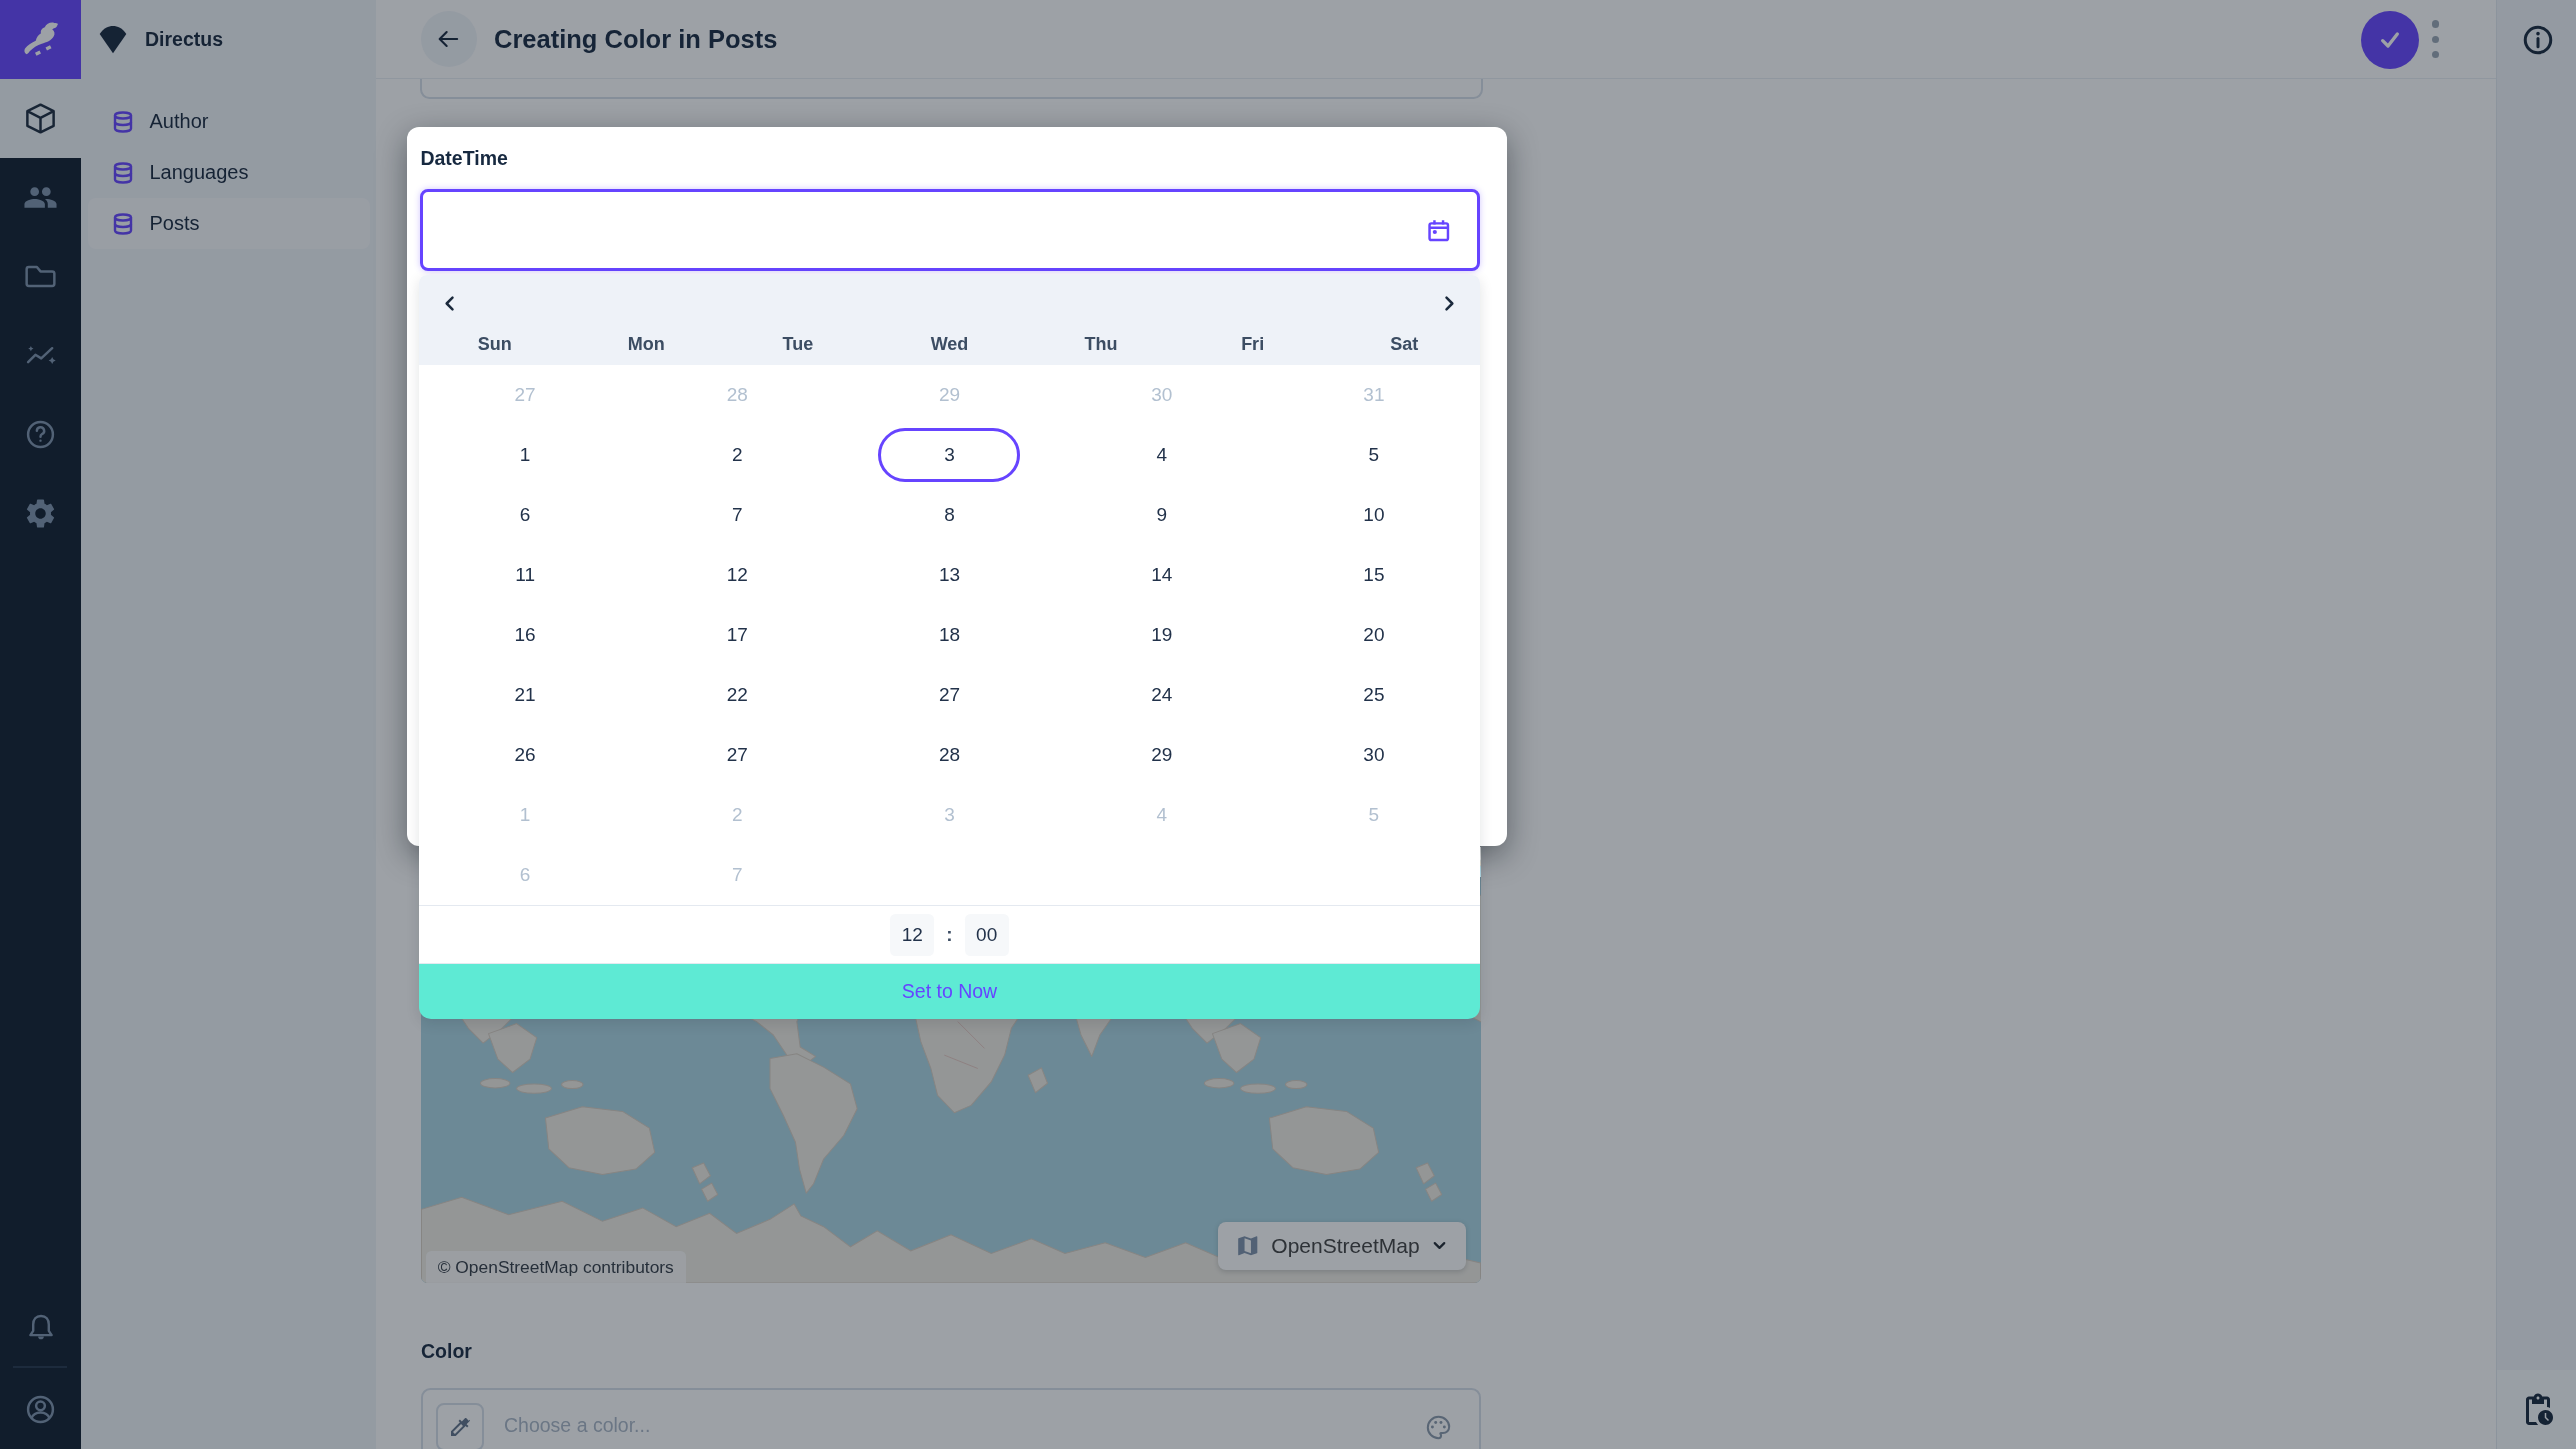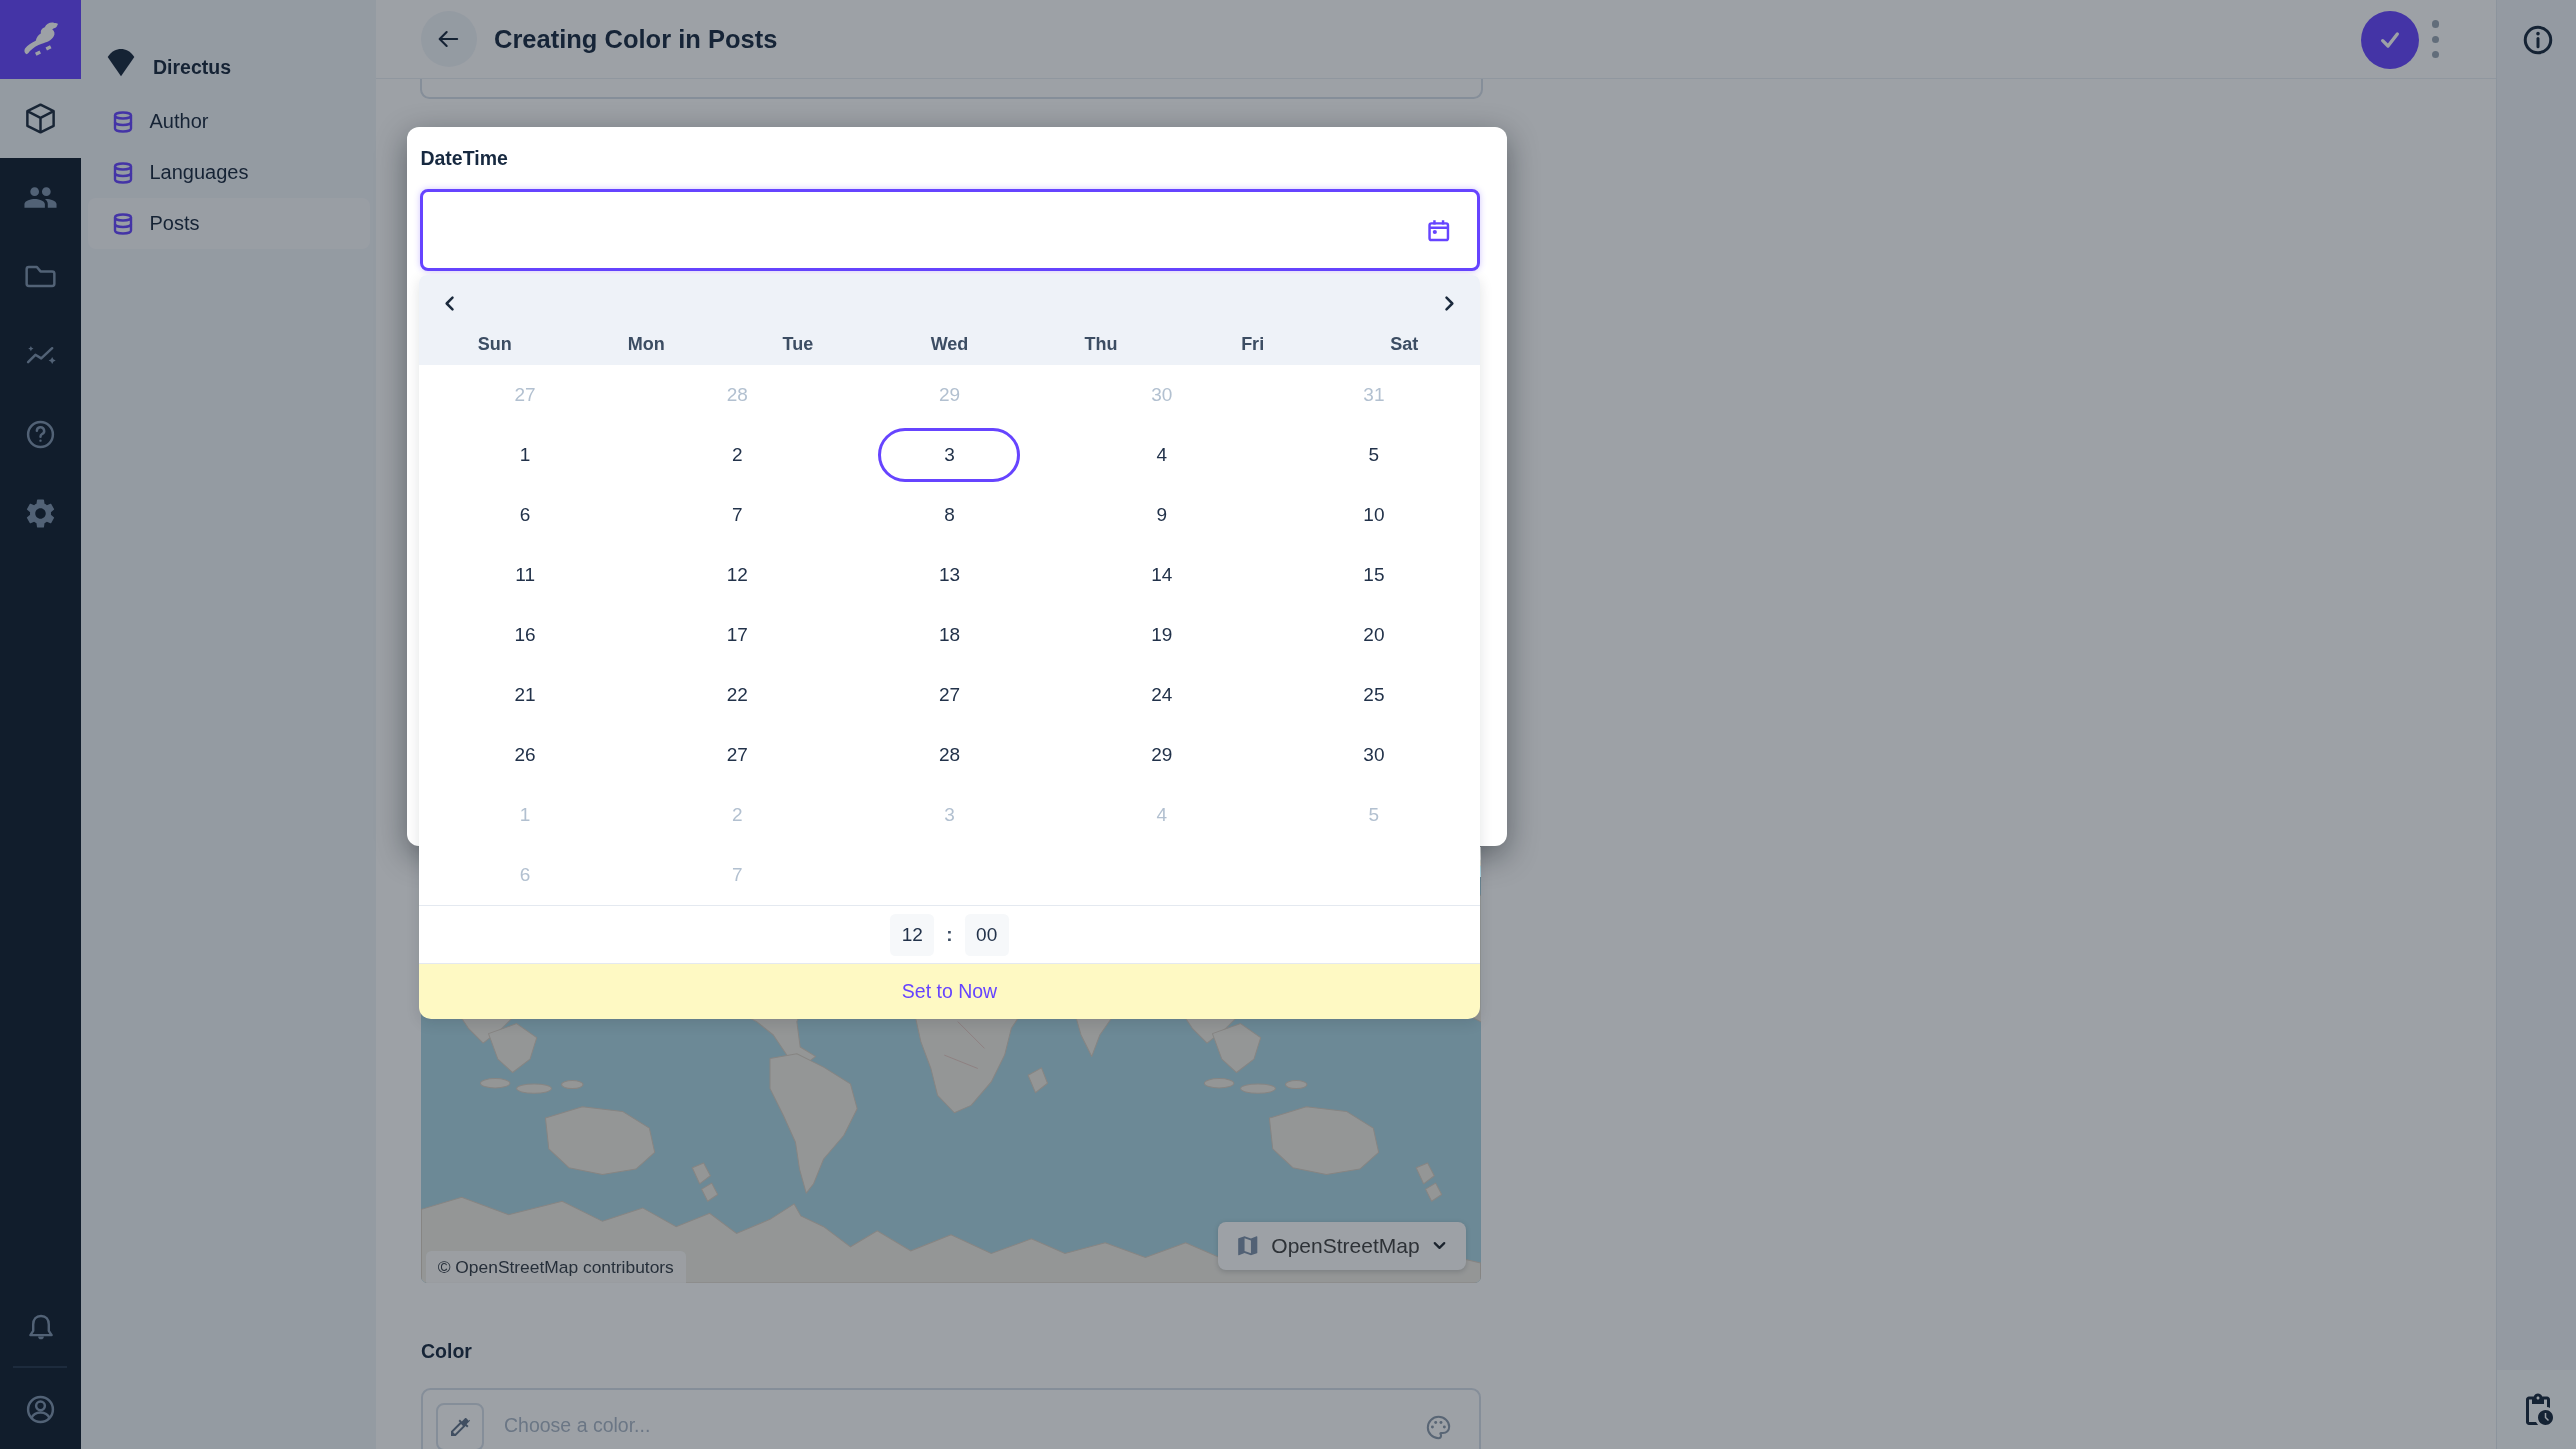--- a/index.html
+++ b/index.html
@@ -16,21 +16,21 @@
   .modulebar{position:absolute;left:0;top:0;width:81px;height:1449px;background:var(--modulebar-bg);z-index:10}
   .logo{width:81px;height:79px;background:var(--primary);display:flex;align-items:center;justify-content:center}
   .mod{width:81px;height:79px;display:flex;align-items:center;justify-content:center;color:#7E93AC;cursor:pointer}
   .mod.active{background:var(--nav-bg);color:#1B2A3D}
   .mod-bell{position:absolute;left:0;top:1288px}
   .mod-divider{position:absolute;left:13.4px;top:1366px;width:54px;height:2px;background:#24344A}
   .mod-user{position:absolute;left:0;top:1370px}
 
   
   .nav{position:absolute;left:81px;top:0;width:295px;height:1449px;background:var(--nav-bg);z-index:9}
-  .project-row{height:79px;display:flex;align-items:flex-end;padding-left:24px;gap:16px;color:#16263C}
+  .project-row{height:79px;display:flex;align-items:center;padding-left:16px;gap:16px;color:#16263C}
   .project-name{font-size:19.5px;font-weight:600}
   .nav-list{position:absolute;left:6.7px;top:96px;width:282px}
   .nav-item{height:51px;display:flex;align-items:center;border-radius:8px;padding-left:23px;gap:14.8px;cursor:pointer}
   .nav-item.active{background:rgba(255,255,255,0.55)}
   .nav-item .lbl{font-size:20px;font-weight:400;color:#16263C}
   .nav-item .dbicon{color:var(--primary)}
 
   
   .header{position:absolute;left:376px;top:0;width:2120px;height:79px;background:#fff;border-bottom:0.7px solid #E9EEF3;z-index:8}
   .back-btn{position:absolute;left:421px;top:11.4px;width:56px;height:56px;border-radius:50%;background:var(--nav-bg);display:flex;align-items:center;justify-content:center;color:#16263C;cursor:pointer}
@@ -85,21 +85,21 @@
   .day-names{position:absolute;left:0;top:48px;width:100%;height:42px;display:grid;grid-template-columns:repeat(7,1fr)}
   .day-names span{display:flex;align-items:center;justify-content:center;font-size:18px;font-weight:700;color:#3C4D63}
   .cal-grid{background:#fff;display:grid;grid-template-columns:repeat(5,1fr);grid-auto-rows:60px;padding:0 0}
   .cell{display:flex;align-items:center;justify-content:center;cursor:pointer}
   .cell span{font-size:19px;color:#22324A;display:flex;align-items:center;justify-content:center}
   .cell.muted span{color:var(--text-muted)}
   .cell.today span{width:142px;height:54px;border:3.4px solid var(--primary);border-radius:29.5px}
   .time-row{height:59px;background:#fff;border-top:1.3px solid var(--divider);border-bottom:1.3px solid var(--divider);display:flex;align-items:center;justify-content:center;gap:12px}
   .time-box{width:44px;height:42px;background:#F6F8FA;border-radius:5.4px;display:flex;align-items:center;justify-content:center;font-size:19px;color:#22324A;cursor:text}
   .time-colon{font-size:19px;font-weight:700;color:#3C4D63}
-  .setnow-row{height:55px;background:#fef9c3;border-radius:0 0 12px 12px;display:flex;align-items:center;justify-content:center}
+  .setnow-row{height:55px;background:#5eead4;border-radius:0 0 12px 12px;display:flex;align-items:center;justify-content:center}
   .setnow{font-size:19.5px;font-weight:500;color:var(--primary);cursor:pointer}
 </style>
 </head>
 <body>
 
 <div class="modulebar">
   <div class="logo">
     <span>
         <svg width="48" height="48" viewBox="0 0 64 64">
           <g fill="#fff">

